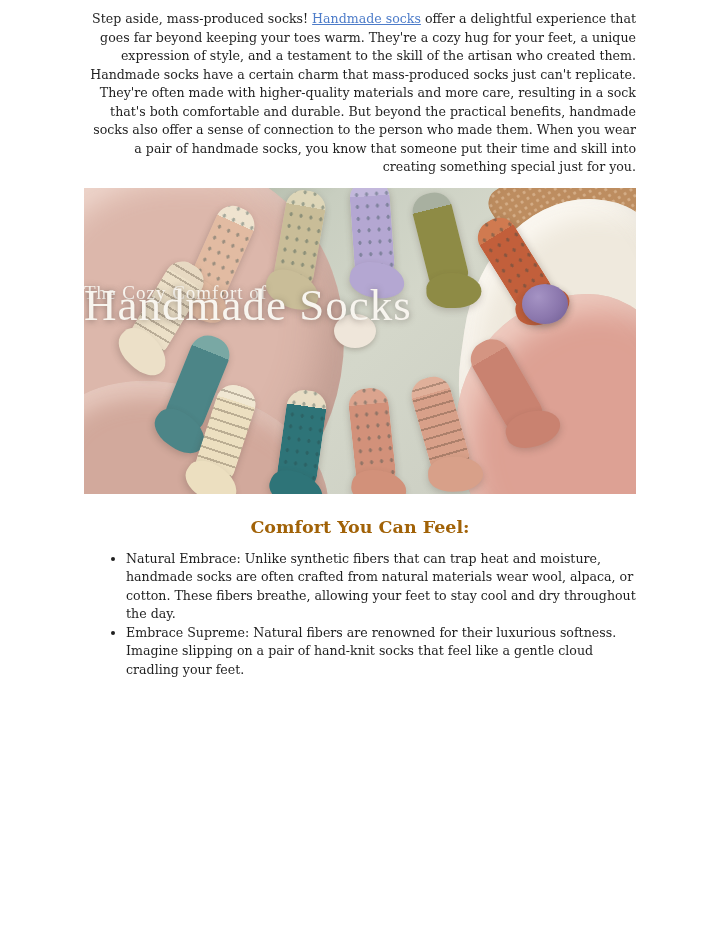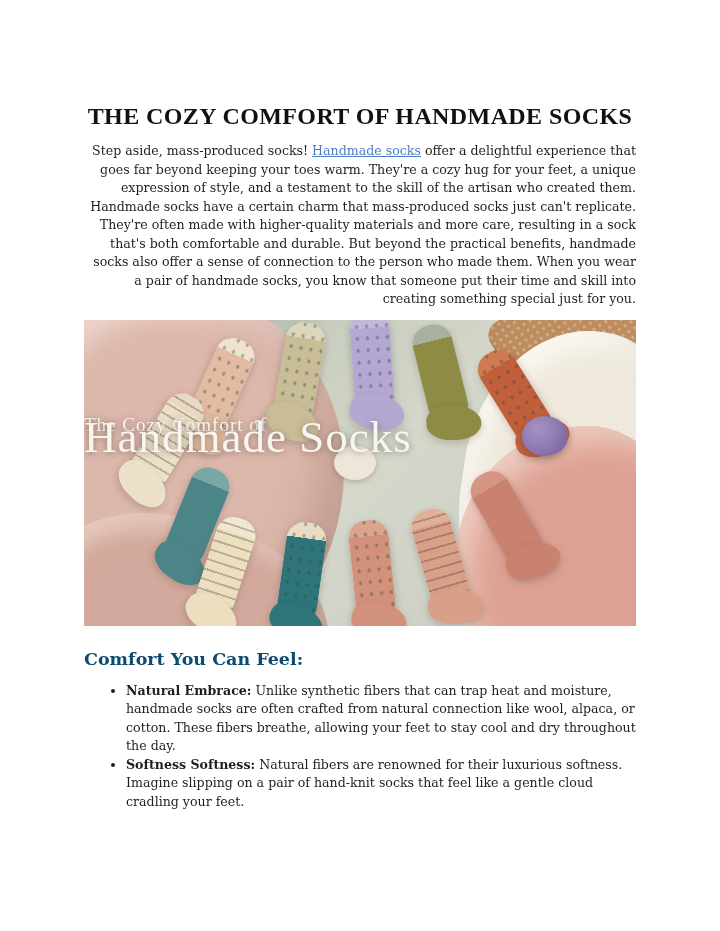--- a/index.html
+++ b/index.html
@@ -69,31 +69,30 @@
 
   .hero-caption{left:0;right:0;top:92px;text-align:center;z-index:5;
     color:#f8f5ef;font-family:"Liberation Serif", serif;
     text-shadow:0 1px 6px rgba(70,60,55,.5);}
   .caption-line1{display:block;font-size:19px;line-height:26px;letter-spacing:1px;}
   .caption-line2{display:block;font-size:45px;line-height:50px;letter-spacing:1px;}
 
   
   .second-paragraph{font-size:12.6px;line-height:18.5px;margin:16px 0 0 0;}
   .section-heading{font-family:"DejaVu Serif", serif;font-weight:bold;
-    font-size:17.5px;line-height:25px;margin:21px 0 8px 0;color:#0c4a6e;}
+    font-size:17.5px;line-height:25px;margin:21px 0 8px 0;color:#a16207;text-align:center;}
   .benefits{margin:10px 0 0 0;padding:0 0 0 42px;list-style:disc outside;}
   .benefits li{font-size:12.6px;line-height:18.5px;}
-  .benefits .b-label{font-weight:bold;text-align:right;}
+  .benefits .b-label{font-weight:normal;text-align:right;}
 </style>
 </head>
 <body>
 
 <div class="page">
 
-  <h1 class="doc-title">THE COZY COMFORT OF HANDMADE SOCKS</h1>
 
   <p class="body-text">
     <span>Step aside, mass-produced socks! </span><a class="doc-link">Handmade socks</a><span> offer a delightful experience that goes far beyond keeping your toes warm. They're a cozy hug for your feet, a unique expression of style, and a testament to the skill of the artisan who created them. Handmade socks have a certain charm that mass-produced socks just can't replicate. They're often made with higher-quality materials and more care, resulting in a sock that's both comfortable and durable. But beyond the practical benefits, handmade socks also offer a sense of connection to the person who made them. When you wear a pair of handmade socks, you know that someone put their time and skill into creating something special just for you.</span>
   </p>
 
   <figure class="hero" aria-label="Assorted handmade knitted socks fanned out on cozy pink, white and sage blankets">
     <div class="blanket blanket-pink-left"></div>
     <div class="blanket blanket-pink-fold"></div>
     <div class="blanket-tan-tr"></div>
     <div class="sheet-white-right"></div>
@@ -118,20 +117,20 @@
       <span class="caption-line1">The Cozy Comfort of</span>
       <span class="caption-line2">Handmade Socks</span>
     </figcaption>
   </figure>
 
 
   <h2 class="section-heading">Comfort You Can Feel:</h2>
 
   <ul class="benefits">
     <li>
-      <span class="b-label">Natural Embrace:</span><span> Unlike synthetic fibers that can trap heat and moisture, handmade socks are often crafted from natural connection like wool, alpaca, or cotton. These fibers breathe, allowing your feet to stay cool and dry throughout the day.</span>
+      <span class="b-label">Natural Embrace:</span><span> Unlike synthetic fibers that can trap heat and moisture, handmade socks are often crafted from natural materials wear wool, alpaca, or cotton. These fibers breathe, allowing your feet to stay cool and dry throughout the day.</span>
     </li>
     <li>
-      <span class="b-label">Softness Softness:</span><span> Natural fibers are renowned for their luxurious softness. Imagine slipping on a pair of hand-knit socks that feel like a gentle cloud cradling your feet.</span>
+      <span class="b-label">Embrace Supreme:</span><span> Natural fibers are renowned for their luxurious softness. Imagine slipping on a pair of hand-knit socks that feel like a gentle cloud cradling your feet.</span>
     </li>
   </ul>
 
 </div>
 
 </body></html>

